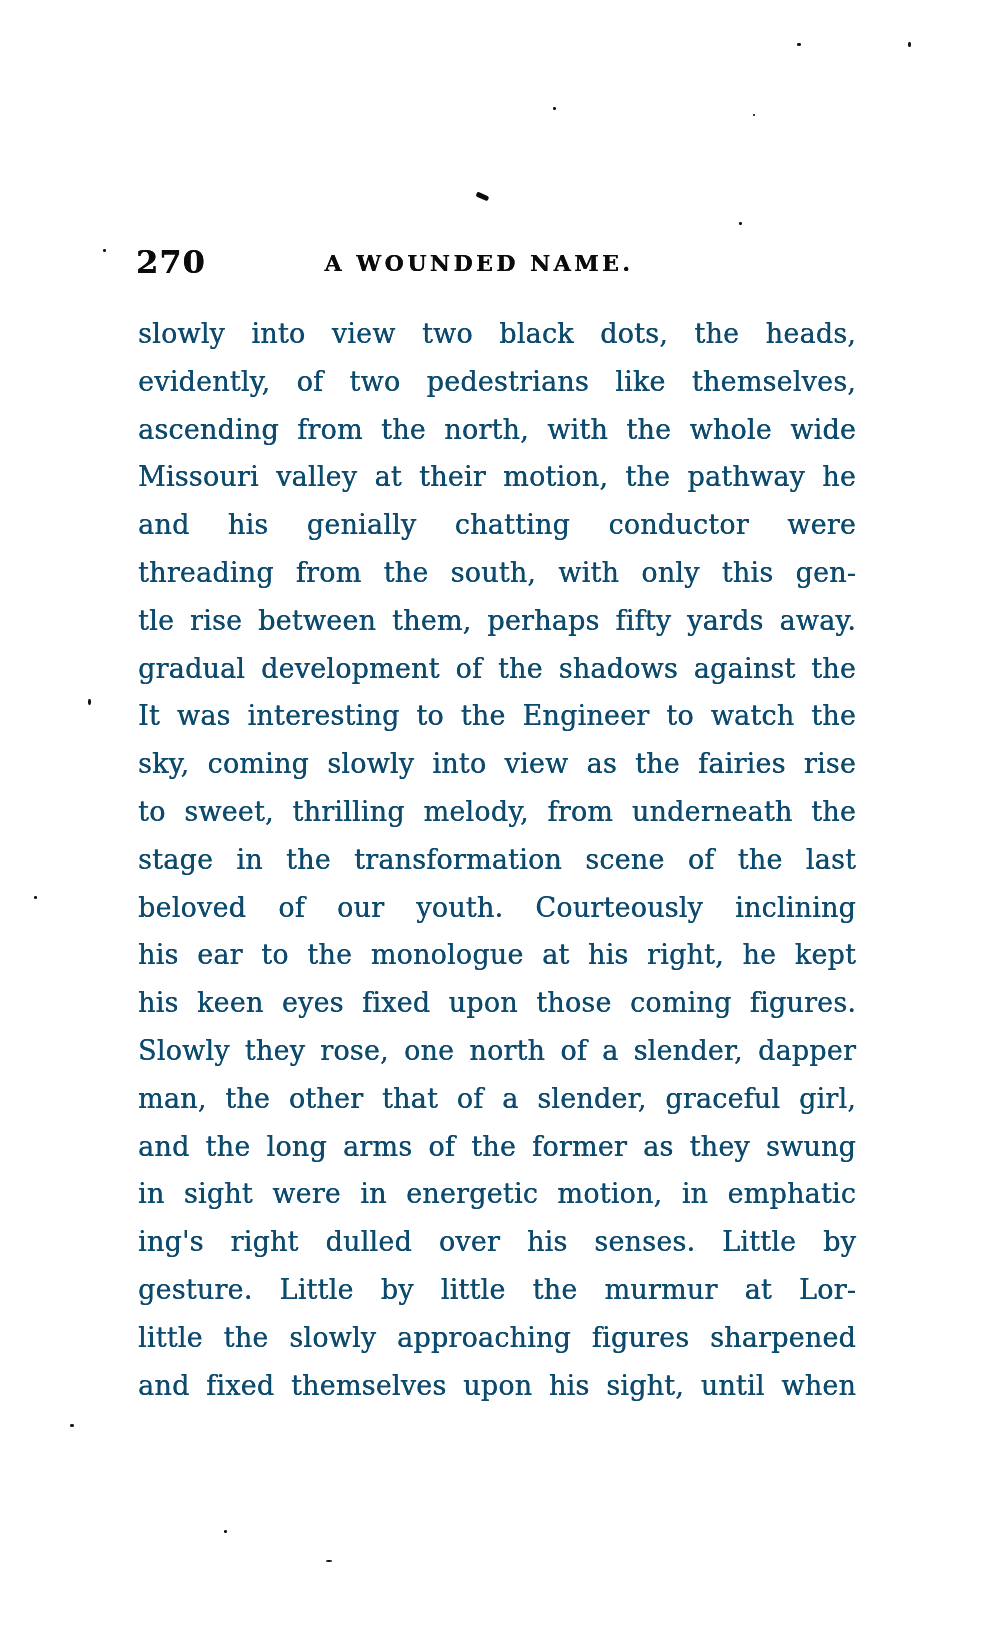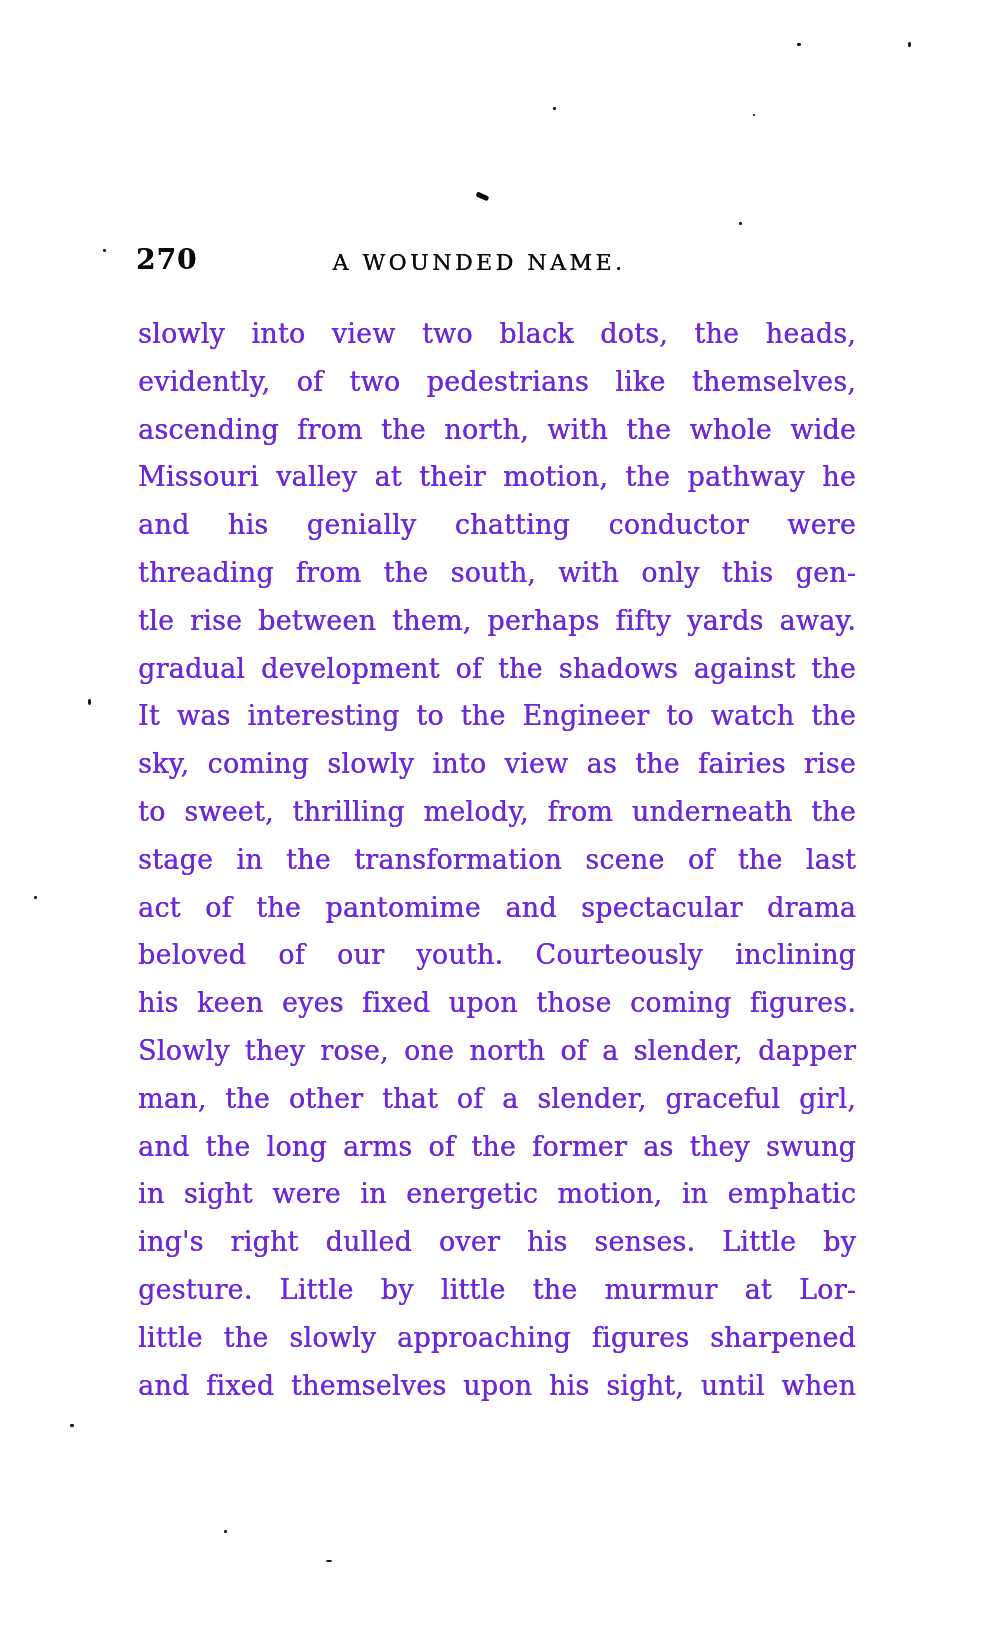--- a/index.html
+++ b/index.html
@@ -18,46 +18,46 @@
     width: 1000px;
     height: 1628px;
     background: #ffffff;
     color: #0b0b0b;
   }
   
   .pagenum {
     position: absolute;
     left: 136px;
     top: 243px;
-    font-size: 28px;
+    font-size: 32px;
     font-weight: bold;
     letter-spacing: 1px;
     color: #0b0b0b;
     text-shadow: 0.3px 0.3px 0 currentColor;
   }
   .booktitle {
     position: absolute;
     left: 479px;
     top: 250px;
     transform: translateX(-50%);
     font-size: 22px;
-    font-weight: normal;
+    font-weight: bold;
     letter-spacing: 3.5px;
     white-space: nowrap;
     color: #0b0b0b;
     text-shadow: 0.3px 0.3px 0 currentColor;
   }
   
   .textblock {
     position: absolute;
     left: 138px;
     top: 310px;
     width: 718px;
     font-size: 27px;
-    color: #6d28d9;
+    color: #0c4a6e;
   }
   .textblock .line {
     height: 47.8px;
     line-height: 47.8px;
     text-align: justify;
     text-align-last: justify;
     text-shadow: 0.35px 0.35px 0 currentColor;
     letter-spacing: 0.2px;
   }
   
@@ -92,22 +92,22 @@
       <div class="line">ascending from the north, with the whole wide</div>
       <div class="line">Missouri valley at their motion, the pathway he</div>
       <div class="line">and his genially chatting conductor were</div>
       <div class="line">threading from the south, with only this gen-</div>
       <div class="line">tle rise between them, perhaps fifty yards away.</div>
       <div class="line">gradual development of the shadows against the</div>
       <div class="line">It was interesting to the Engineer to watch the</div>
       <div class="line">sky, coming slowly into view as the fairies rise</div>
       <div class="line">to sweet, thrilling melody, from underneath the</div>
       <div class="line">stage in the transformation scene of the last</div>
-      <div class="line">act of the pantomime and spectacular drama</div>
       <div class="line">beloved of our youth.  Courteously inclining</div>
+      <div class="line">his ear to the monologue at his right, he kept</div>
       <div class="line">his keen eyes fixed upon those coming figures.</div>
       <div class="line">Slowly they rose, one north of a slender, dapper</div>
       <div class="line">man, the other that of a slender, graceful girl,</div>
       <div class="line">and the long arms of the former as they swung</div>
       <div class="line">in sight were in energetic motion, in emphatic</div>
       <div class="line">ing's right dulled over his senses.  Little by</div>
       <div class="line">gesture.  Little by little the murmur at Lor-</div>
       <div class="line">little the slowly approaching figures sharpened</div>
       <div class="line">and fixed themselves upon his sight, until when</div>
     </div>

